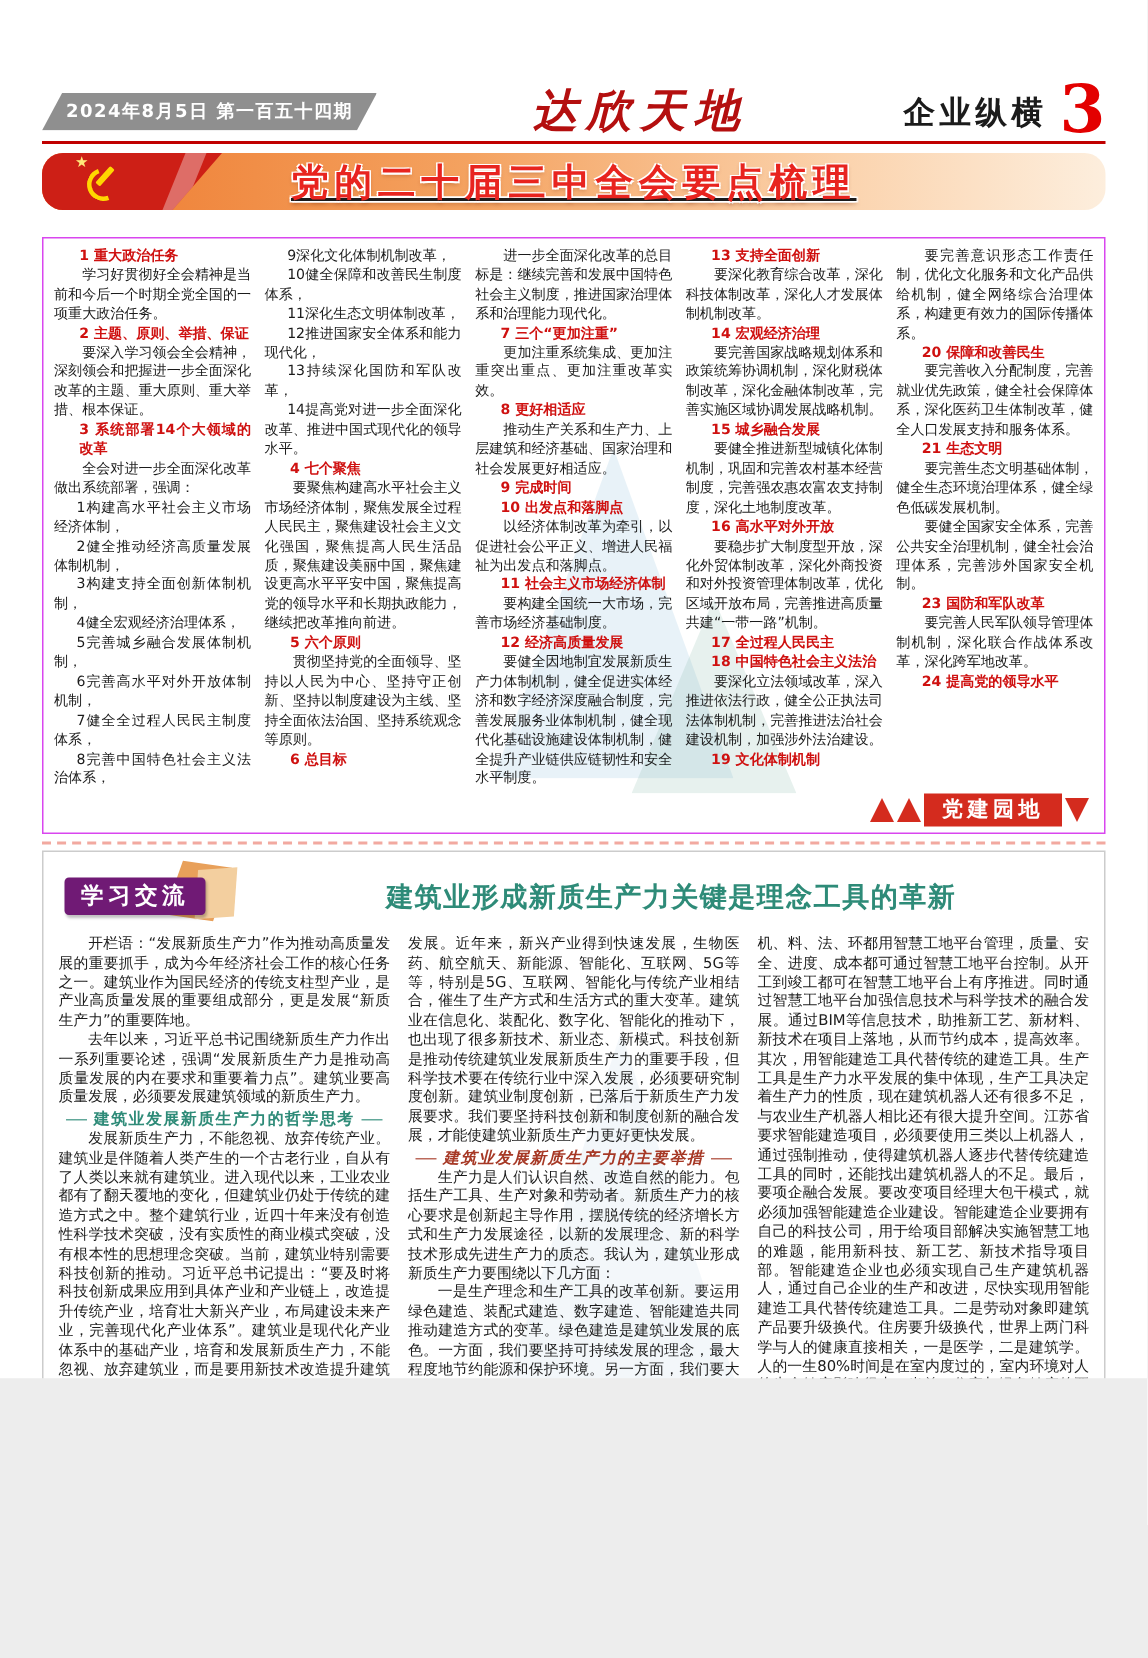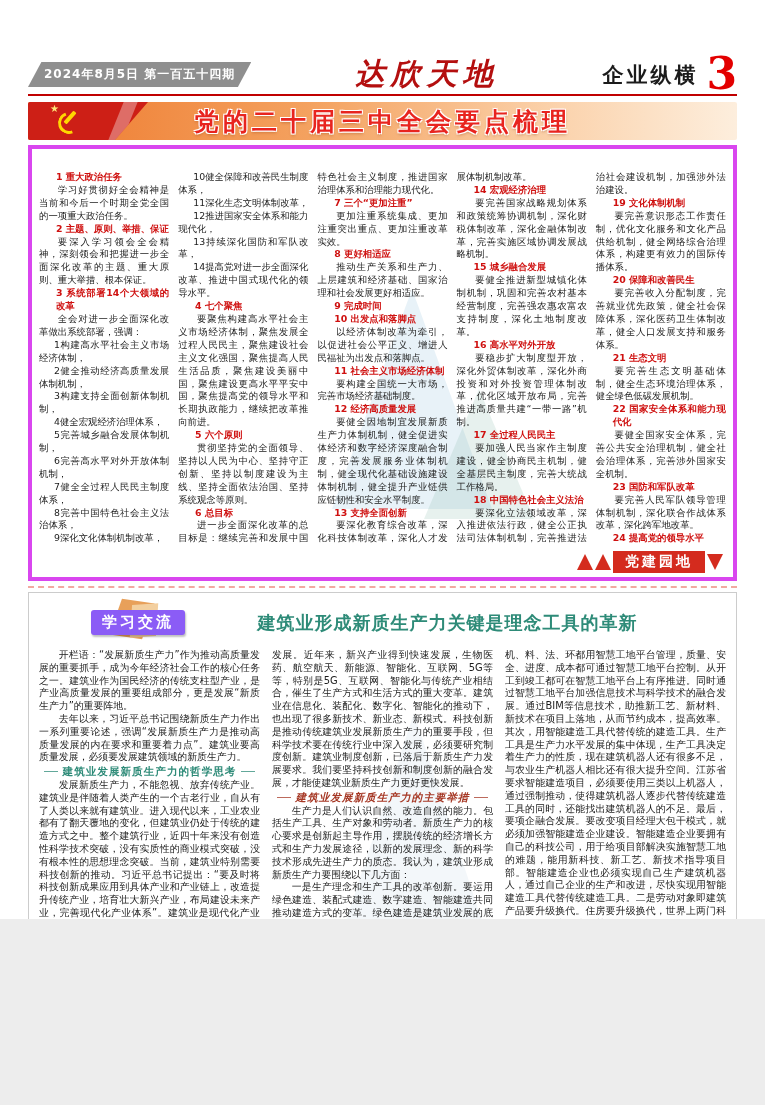--- a/index.html
+++ b/index.html
@@ -11,37 +11,37 @@
   .date-box{background:#8f8f8f;color:#fff;font-size:12px;font-weight:bold;padding:4px 16px;
             clip-path:polygon(6% 0,100% 0,94% 100%,0 100%);margin-bottom:5px;letter-spacing:1px;}
   .paper-title{color:#b40f0f;font-size:30px;font-weight:bold;font-style:italic;
                font-family:"DejaVu Serif",serif;letter-spacing:6px;transform:translateY(3px);}
   .section-page{display:flex;align-items:flex-end;gap:8px;}
   .section-label{font-size:21px;font-weight:900;font-family:"DejaVu Serif",serif;letter-spacing:3px;padding-bottom:3px;}
   .page-number{font-size:44px;line-height:36px;font-weight:900;color:#e30000;font-family:"DejaVu Serif",serif;}
   .red-rule{border-top:2px solid #c00000;margin-top:2px;}
 
   
-  .banner{margin-top:6px;height:38px;position:relative;border-radius:2px;overflow:hidden;
+  .banner{margin-top:6px;height:38px;position:relative;border-radius:14px;overflow:hidden;
           background:linear-gradient(90deg,#ee7a2e 0%,#f4a260 40%,#fbd3ad 75%,#fdeedd 100%);
-          display:flex;align-items:center;justify-content:center;}
+          display:flex;align-items:center;justify-content:center;text-decoration:underline;}
   .emblem{position:absolute;left:0;top:0;bottom:0;width:150px;
           background:#cd1f16;clip-path:polygon(0 0,80% 0,58% 100%,0 100%);}
   .emblem::after{content:"";position:absolute;left:88px;top:0;width:14px;height:100%;
           background:rgba(255,255,255,.35);transform:skewX(-22deg);}
   .hs{position:absolute;left:28px;top:6px;width:26px;height:26px;}
   .hs .spark::before{content:"★";color:#ffe87a;font-size:10px;position:absolute;left:-6px;top:-5px;}
   .hs .sickle{position:absolute;left:2px;top:4px;width:16px;height:16px;border:3.5px solid #ffd700;border-radius:50%;
           border-top-color:transparent;border-right-color:transparent;transform:rotate(25deg);}
   .hs .hammer{position:absolute;left:12px;top:2px;width:4px;height:15px;background:#ffd700;border-radius:1px;transform:rotate(42deg);}
   .banner-title{font-size:25px;font-weight:900;color:#e8241f;letter-spacing:4px;z-index:2;
           text-shadow:-1px -1px 0 #fff,1px -1px 0 #fff,-1px 1px 0 #fff,1px 1px 0 #fff,0 2px 3px rgba(120,40,0,.35);}
 
   
-  .plenary{margin-top:5px;border:4px solid #d946ef;position:relative;padding:22px 7px;height:384px;}
+  .plenary{margin-top:18px;border:1px solid #d946ef;position:relative;padding:6px 7px;height:384px;}
   .watermark{position:absolute;z-index:0;}
   .wm-a{left:300px;top:140px;width:160px;height:220px;background:rgba(150,195,225,.22);
         clip-path:polygon(50% 0,100% 100%,0 100%);}
   .wm-b{left:392px;top:240px;width:110px;height:130px;background:rgba(120,180,160,.18);
         clip-path:polygon(50% 0,100% 100%,0 100%);}
   .plenary-flow{position:relative;z-index:1;height:100%;column-count:5;column-gap:9px;
         font-size:9.4px;line-height:12.9px;text-align:justify;overflow:hidden;}
   .p-title{color:#cf1110;font-weight:bold;padding-left:1.8em;}
   .p-body{text-indent:2em;}
   .p-sub{text-indent:1.6em;}
@@ -53,22 +53,22 @@
   .dashed-sep{border-top:2px dashed #f2a9a0;margin:5px 0 4px;}
 
   
   .study{border:1px solid #ccc;padding:6px 10px;height:514px;box-sizing:border-box;position:relative;}
   .study .wm-c{left:300px;top:120px;width:170px;height:260px;background:rgba(170,200,220,.14);
         clip-path:polygon(50% 0,100% 100%,0 100%);}
   .study-head{display:flex;align-items:center;height:48px;margin-bottom:2px;position:relative;z-index:1;}
   .tag-wrap{position:relative;width:150px;height:44px;flex:none;}
   .bk1{position:absolute;left:76px;top:0;width:34px;height:36px;background:#e8a05a;transform:skewX(-12deg) rotate(8deg);}
   .bk2{position:absolute;left:92px;top:3px;width:26px;height:33px;background:#f3cf9f;transform:skewX(-8deg) rotate(-4deg);}
-  .tag{position:absolute;left:4px;top:9px;background:#8b5cf6;color:#fff;font-size:15px;font-weight:bold;
-       padding:3px 11px;border-radius:3px;letter-spacing:3px;box-shadow:1px 2px 2px rgba(0,0,0,.25);margin-left:48px;}
+  .tag{position:absolute;left:4px;top:9px;background:#701a75;color:#fff;font-size:15px;font-weight:bold;
+       padding:3px 11px;border-radius:3px;letter-spacing:3px;box-shadow:1px 2px 2px rgba(0,0,0,.25);}
   .headline{flex:1;text-align:center;font-size:18px;font-weight:900;color:#2e8b78;letter-spacing:1px;margin:0 0 0 -20px;}
   .study-flow{height:444px;column-count:3;column-gap:12px;font-size:9.9px;line-height:12.8px;
         text-align:justify;overflow:hidden;position:relative;z-index:1;}
   .para{margin:0;text-indent:2em;}
   .subhead{display:flex;align-items:center;font-weight:bold;font-size:10.6px;margin:1px 0;letter-spacing:1px;}
   .subhead::before,.subhead::after{content:"";flex:1;border-top:1px solid currentColor;margin:0 5px;opacity:.75;}
   .subhead.teal{color:#2e8b78;}
   .subhead.red{color:#a63825;font-style:italic;}
 
   
@@ -142,30 +142,28 @@
         <div class="p-body">要健全因地制宜发展新质生产力体制机制，健全促进实体经济和数字经济深度融合制度，完善发展服务业体制机制，健全现代化基础设施建设体制机制，健全提升产业链供应链韧性和安全水平制度。</div>
         <div class="p-title">13 支持全面创新</div>
         <div class="p-body">要深化教育综合改革，深化科技体制改革，深化人才发展体制机制改革。</div>
         <div class="p-title">14 宏观经济治理</div>
         <div class="p-body">要完善国家战略规划体系和政策统筹协调机制，深化财税体制改革，深化金融体制改革，完善实施区域协调发展战略机制。</div>
         <div class="p-title">15 城乡融合发展</div>
         <div class="p-body">要健全推进新型城镇化体制机制，巩固和完善农村基本经营制度，完善强农惠农富农支持制度，深化土地制度改革。</div>
         <div class="p-title">16 高水平对外开放</div>
         <div class="p-body">要稳步扩大制度型开放，深化外贸体制改革，深化外商投资和对外投资管理体制改革，优化区域开放布局，完善推进高质量共建“一带一路”机制。</div>
         <div class="p-title">17 全过程人民民主</div>
-        <div class="p-body">要加强人民当家作主制度建设，健全协商民主机制，健全基层民主制度，完善大统战工作格局。</div>
         <div class="p-title">18 中国特色社会主义法治</div>
         <div class="p-body">要深化立法领域改革，深入推进依法行政，健全公正执法司法体制机制，完善推进法治社会建设机制，加强涉外法治建设。</div>
         <div class="p-title">19 文化体制机制</div>
         <div class="p-body">要完善意识形态工作责任制，优化文化服务和文化产品供给机制，健全网络综合治理体系，构建更有效力的国际传播体系。</div>
         <div class="p-title">20 保障和改善民生</div>
         <div class="p-body">要完善收入分配制度，完善就业优先政策，健全社会保障体系，深化医药卫生体制改革，健全人口发展支持和服务体系。</div>
         <div class="p-title">21 生态文明</div>
         <div class="p-body">要完善生态文明基础体制，健全生态环境治理体系，健全绿色低碳发展机制。</div>
-        <div class="p-title">22 国家安全体系和能力现代化</div>
         <div class="p-body">要健全国家安全体系，完善公共安全治理机制，健全社会治理体系，完善涉外国家安全机制。</div>
         <div class="p-title">23 国防和军队改革</div>
         <div class="p-body">要完善人民军队领导管理体制机制，深化联合作战体系改革，深化跨军地改革。</div>
         <div class="p-title">24 提高党的领导水平</div>
       </div>
     <div class="badge-row">
       <span class="tri-up"></span>
       <span class="tri-up"></span>
       <span class="badge">党建园地</span>
       <span class="tri-down"></span>

